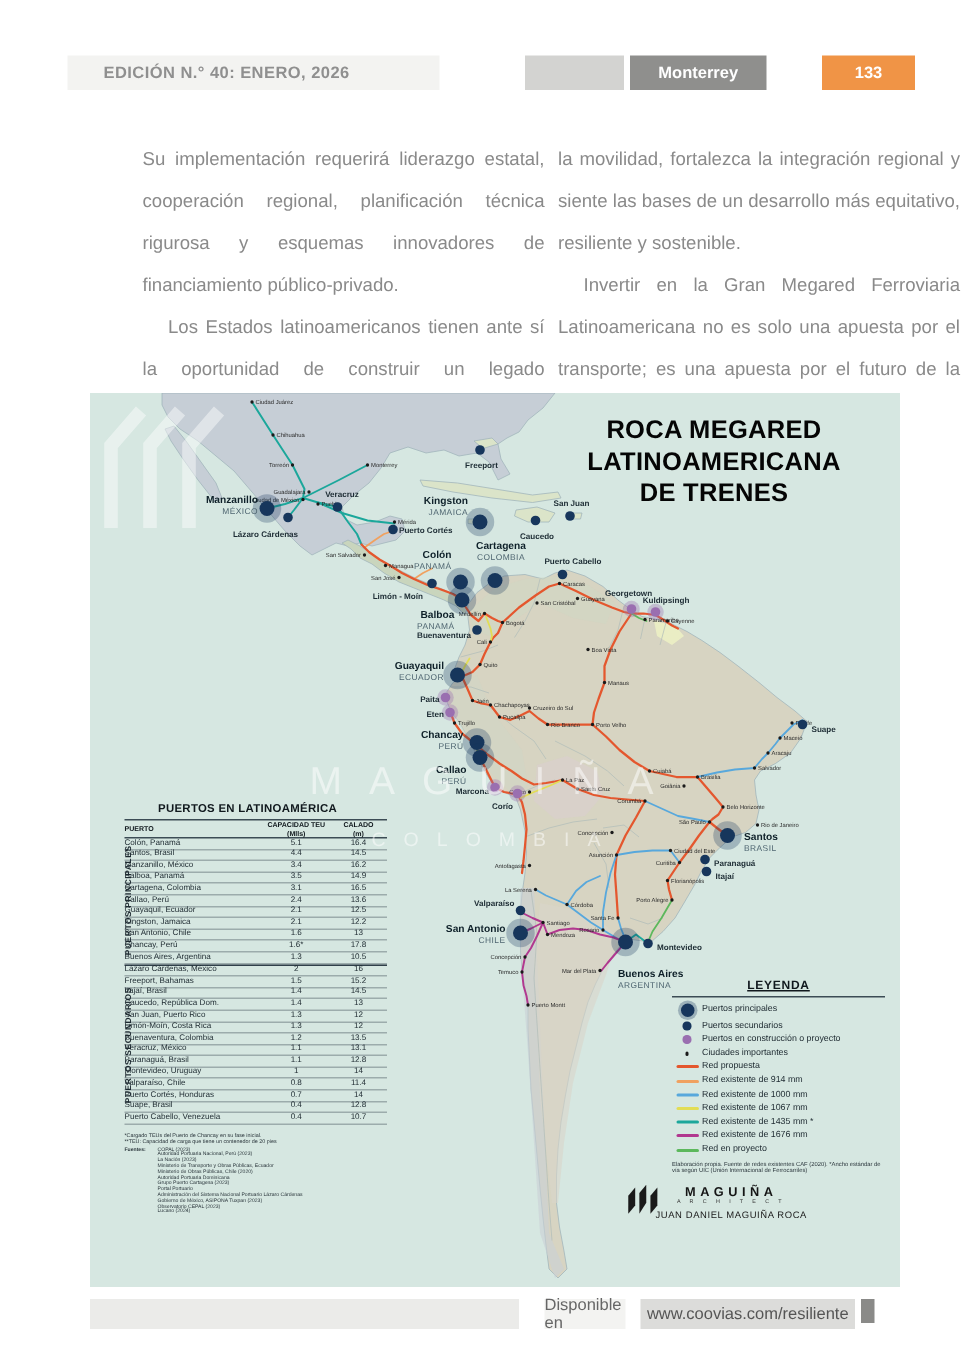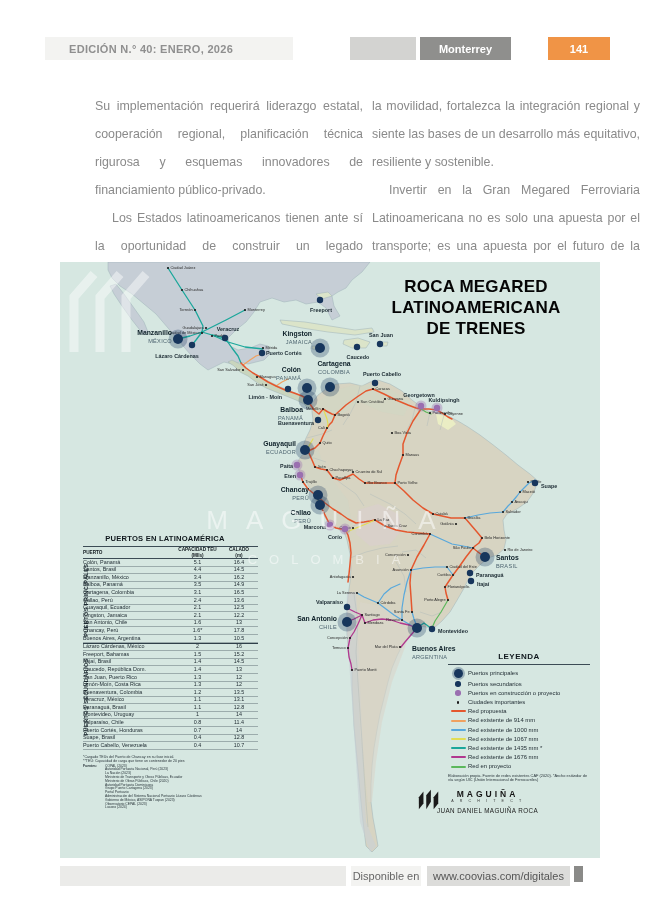--- a/index.html
+++ b/index.html
@@ -72,58 +72,58 @@
   .pt-div{border-top:1.1px solid #2f3f49;height:0;}
   .vlabel{position:absolute;left:0;height:10px;transform:rotate(-90deg);transform-origin:left top;font-size:5.6px;font-weight:bold;color:#1d2930;text-align:center;letter-spacing:.4px;}
   .pt-notes{margin-left:11px;margin-top:5px;}
   .pt-note{font-size:3.6px;color:#2a353b;line-height:4.4px;}
   .pt-src{display:flex;font-size:3.4px;color:#2a353b;line-height:3.8px;margin-top:1px;}
   .pt-src .lab{width:22px;flex:none;font-weight:bold;}
   .pt-src .lines div{line-height:3.8px;}
 
   
   #legend{position:absolute;left:388px;top:390px;width:142px;z-index:2;}
-  .lg-title{font-size:8px;font-weight:bold;text-align:center;color:#10181d;border-bottom:1px solid #3c4c55;padding-bottom:3px;margin-bottom:4px;letter-spacing:.5px;}
+  .lg-title{font-size:8px;font-weight:bold;text-align:center;color:#10181d;border-bottom:1px solid #3c4c55;padding-bottom:3px;margin-bottom:4px;letter-spacing:.5px;text-decoration:underline;}
   .lg-row{display:flex;align-items:center;margin-bottom:2.6px;}
   .lg-sym{width:20px;flex:none;display:flex;justify-content:center;align-items:center;}
   .lg-lab{font-size:5.9px;color:#1d2930;line-height:6.6px;}
   .sym-principal{width:9px;height:9px;border-radius:50%;background:#17365c;box-shadow:0 0 0 2px rgba(23,54,92,.3);}
   .sym-secundario{width:5.5px;height:5.5px;border-radius:50%;background:#17365c;}
   .sym-construccion{width:5.5px;height:5.5px;border-radius:50%;background:#9a6fb0;}
   .sym-ciudad{width:2.6px;height:2.6px;border-radius:50%;background:#1a1a1a;}
   .sym-line{width:15px;height:2px;border-radius:1px;}
   .lg-note{font-size:3.9px;color:#2a353b;line-height:4.6px;margin-top:4px;}
 
   
   #credit{position:absolute;left:355px;top:525px;width:145px;text-align:center;z-index:2;color:#151515;}
   #credit .brand{font-size:8.5px;font-weight:bold;letter-spacing:3px;margin-top:2px;}
   #credit .brandsub{font-size:3.6px;letter-spacing:2.6px;color:#333;}
   #credit .author{font-size:6.3px;letter-spacing:.4px;margin-top:4px;color:#1a1a1a;}
 
   
   .ftr{position:absolute;top:866px;height:20px;display:flex;align-items:center;}
   .ftr-bar{left:60px;width:286px;background:#ebebe9;}
-  .ftr-avail{left:351px;width:70px;background:#f3f3f1;color:#666;font-size:11px;justify-content:center;}
+  .ftr-avail{left:363px;width:54px;background:#f3f3f1;color:#666;font-size:11px;justify-content:center;}
   .ftr-url{left:427px;width:143px;background:#dcdcda;color:#555;font-size:11px;justify-content:center;}
   .ftr-sq{left:574px;width:9px;height:16px;background:#8a8a88;}
 </style>
 </head>
 <body>
 
 <div id="page">
 
   <div class="hdr-box hdr-edition">
       <span>EDICIÓN N.° 40: ENERO, 2026</span>
     </div>
   <div class="hdr-box hdr-gray"></div>
   <div class="hdr-box hdr-section">
       <span>Monterrey</span>
     </div>
   <div class="hdr-box hdr-page">
-      <span>141</span>
+      <span>133</span>
     </div>
 
   <div class="col col1">
     <p>Su implementación requerirá liderazgo estatal, cooperación regional, planificación técnica rigurosa y esquemas innovadores de financiamiento público-privado.</p>
     <p class="ind">Los Estados latinoamericanos tienen ante sí la oportunidad de construir un legado estructural: una infraestructura que redefina</p>
   </div>
   <div class="col col2">
     <p>la movilidad, fortalezca la integración regional y siente las bases de un desarrollo más equitativo, resiliente y sostenible.</p>
     <p class="ind">Invertir en la Gran Megared Ferroviaria Latinoamericana no es solo una apuesta por el transporte; es una apuesta por el futuro de la región.</p>
   </div>
@@ -702,17 +702,17 @@
       <div class="brandsub">A R C H I T E C T</div>
       <div class="author">JUAN DANIEL MAGUIÑA ROCA</div>
     </div>
   </div>
 
   <div class="ftr ftr-bar"></div>
   <div class="ftr ftr-avail">
       <span>Disponible en</span>
     </div>
   <div class="ftr ftr-url">
-      <span>www.coovias.com/digitales</span>
+      <span>www.coovias.com/resiliente</span>
     </div>
   <div class="ftr ftr-sq"></div>
 
 </div>
 
 </body></html>

